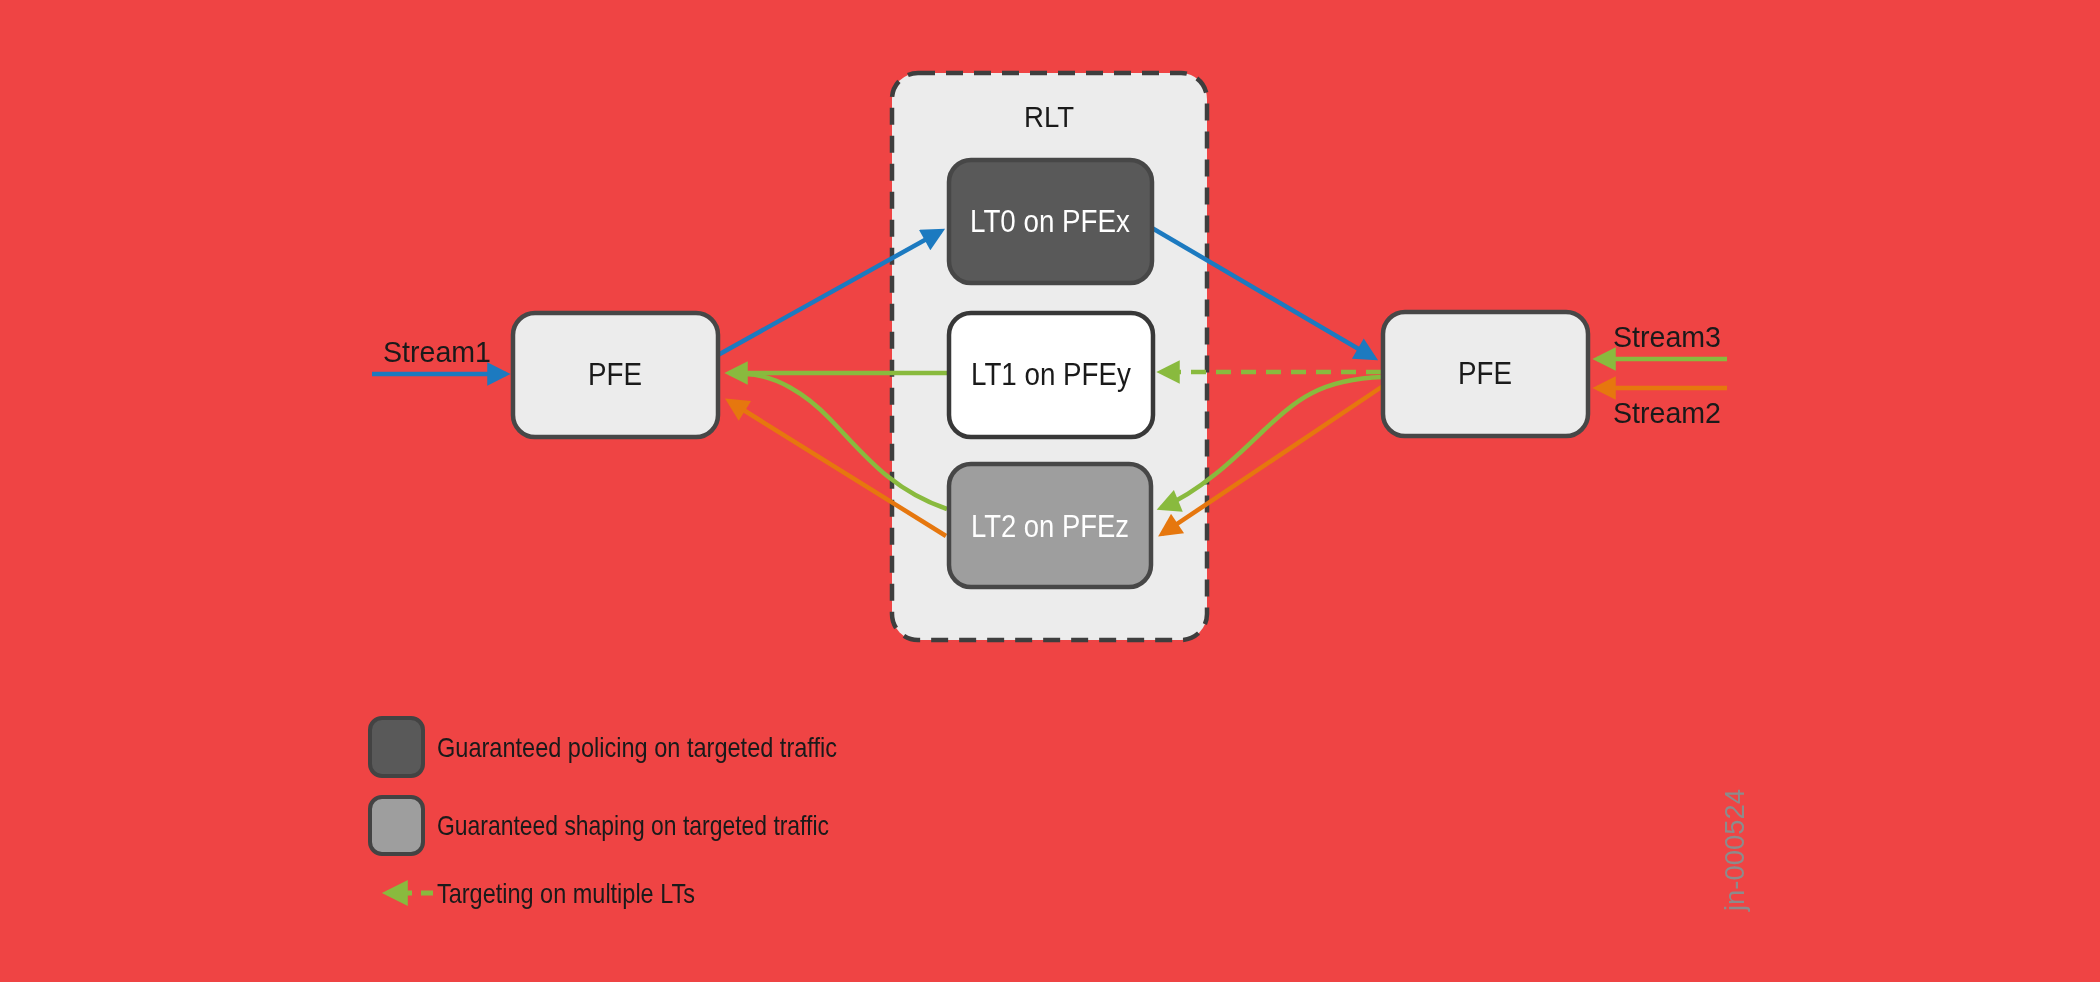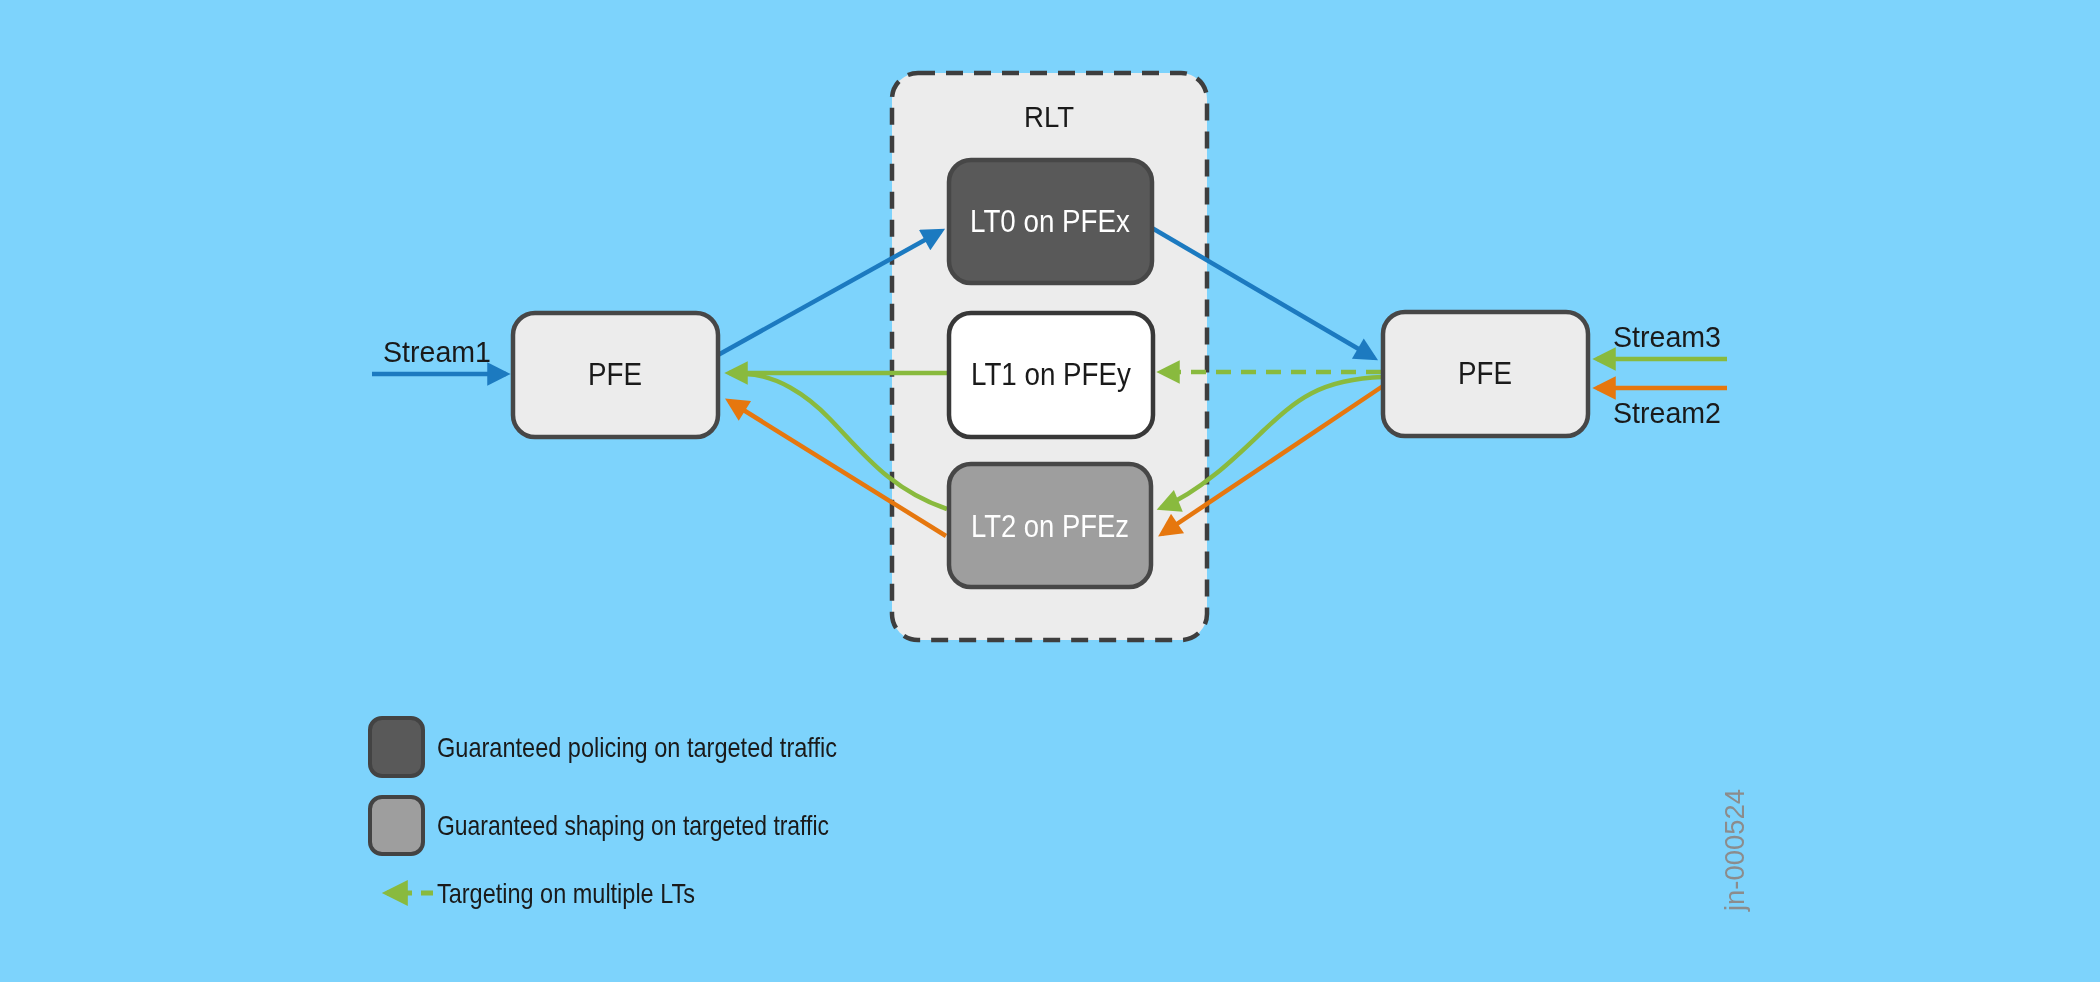--- a/index.html
+++ b/index.html
@@ -2,21 +2,21 @@
 <html style="--blue: #1c7ac0; --green: #89ba3e; --orange: #e6770e; --box-dark: #595959; --box-mid: #9e9e9e; --box-light: #ececec; --stroke-dark: #474747; --dash-dark: #3e3e3e; --text-dark: #1a1a1a; --text-light: #ffffff; --figure-id: #8c8c8c;"><head>
 <meta charset="utf-8">
 <style>
   :root{
     --blue:#1c7ac0; --green:#89ba3e; --orange:#e6770e;
     --box-dark:#595959; --box-mid:#9e9e9e; --box-light:#ececec;
     --stroke-dark:#474747; --dash-dark:#3e3e3e;
     --text-dark:#1a1a1a; --text-light:#ffffff; --figure-id:#8c8c8c;
   }
   html,body{margin:0;padding:0;background:#ffffff;}
-  .stage{width:2100px;height:982px;position:relative;background:#7dd3fc;text-decoration:underline;}
+  .stage{width:2100px;height:982px;position:relative;background:#ef4444;text-decoration:underline;}
   svg{display:block;font-family:"Liberation Sans",sans-serif;}
   text{fill:var(--text-dark);}
   .lbl{font-size:31px;}
   .stream-lbl{font-size:30px;}
   .rlt-lbl{font-size:30px;}
   .legend-lbl{font-size:28px;}
   .white-lbl{fill:var(--text-light);}
   .figure-id-lbl{font-size:28px;fill:var(--figure-id);font-weight:300;}
   .node{stroke:var(--stroke-dark);stroke-width:4.5;}
   .node-light{fill:var(--box-light);}

